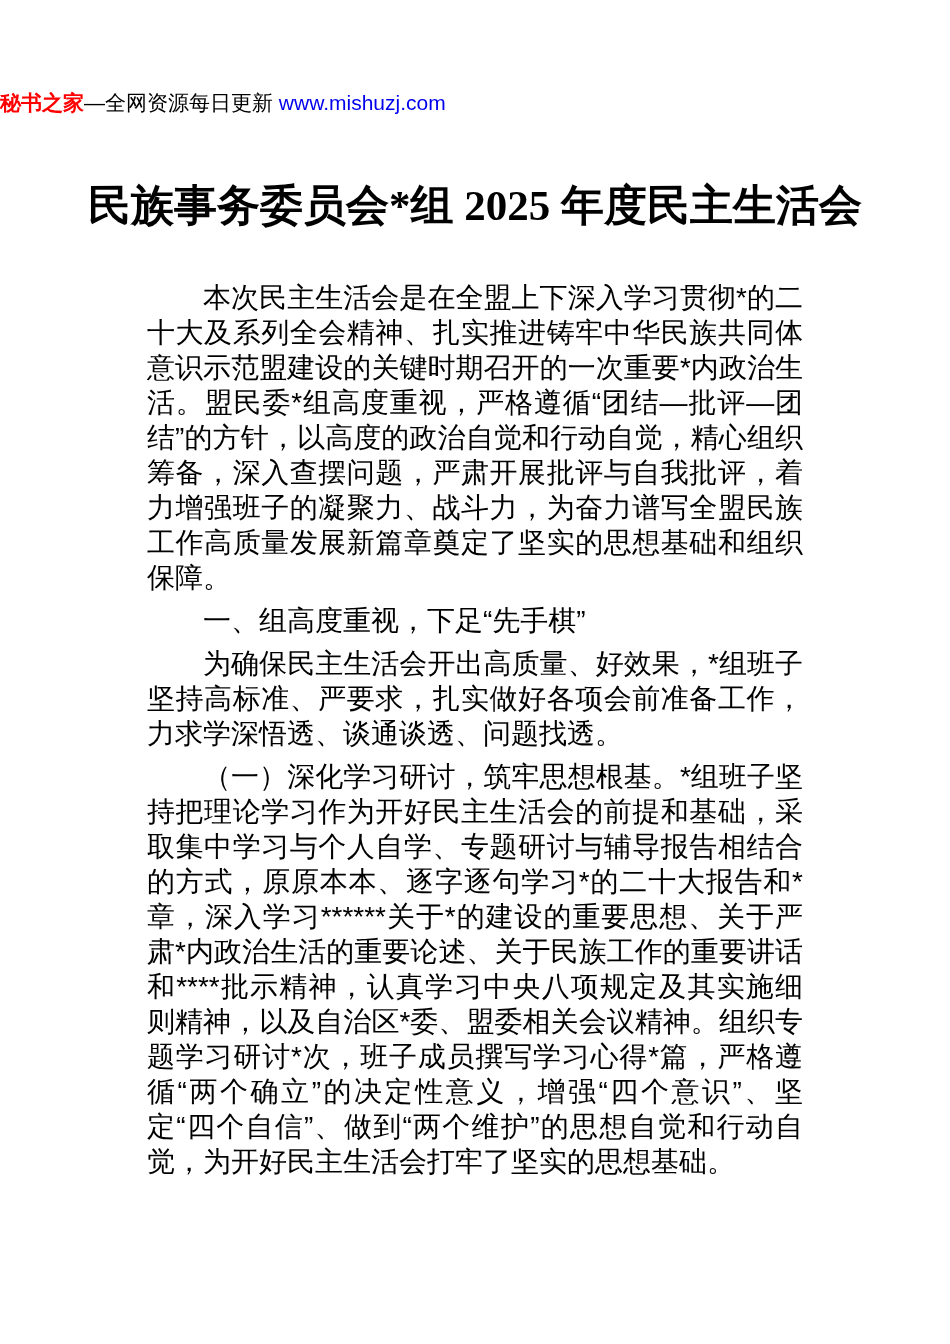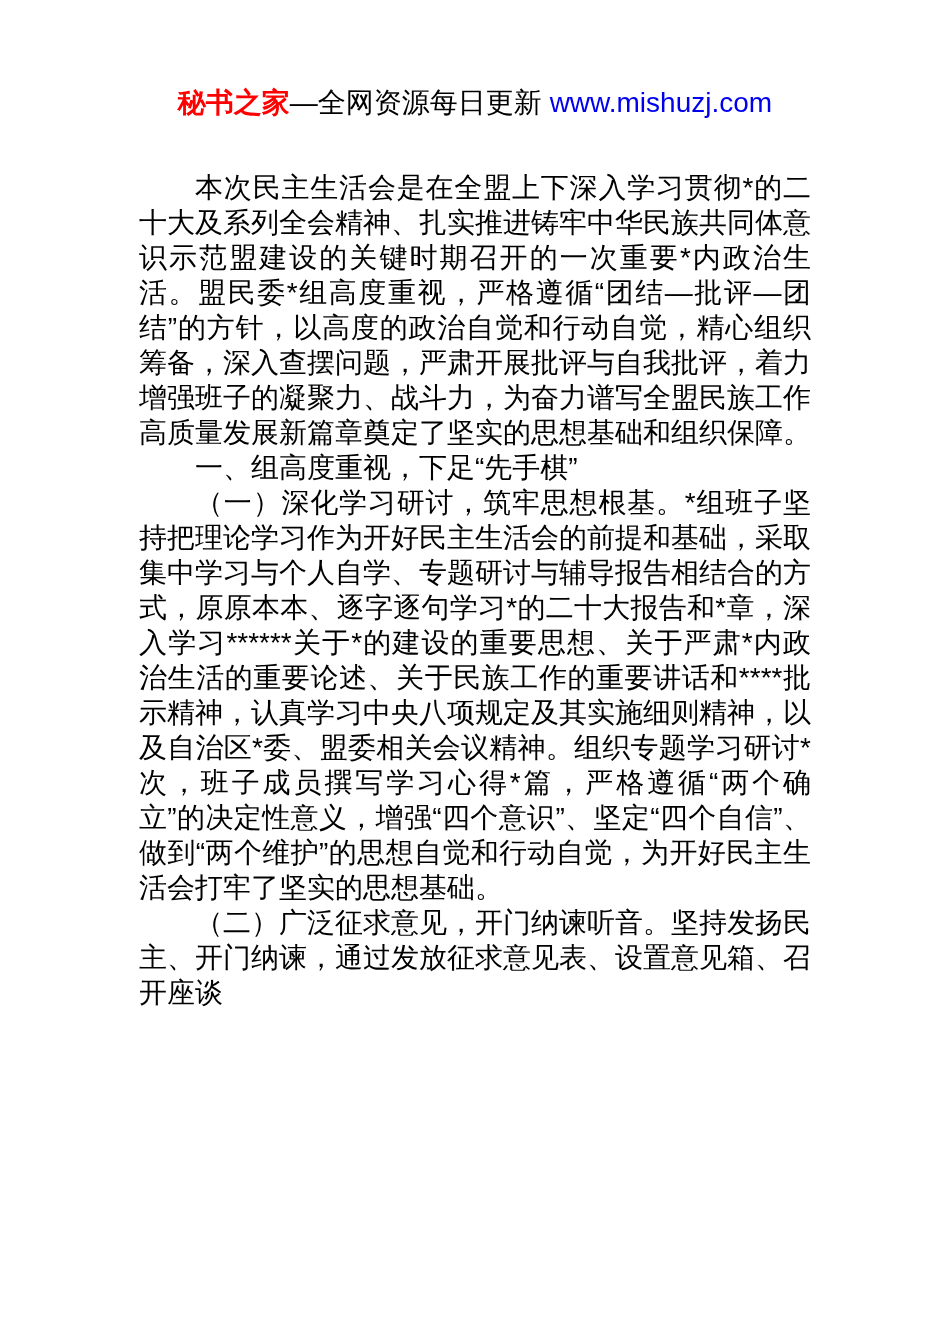--- a/index.html
+++ b/index.html
@@ -11,22 +11,21 @@
     position: relative;
     width: 950px;
     height: 1344px;
     background: #ffffff;
     overflow: hidden;
     font-family: "Liberation Sans", "DejaVu Sans", sans-serif;
     color: #000000;
   }
   .site-header {
     padding-top: 84px;
-    text-align: center;
-    font-size: 28px;
+    font-size: 21px;
     line-height: 38px;
     white-space: pre;
   }
   .site-header .brand {
     color: #ff0000;
     font-weight: 700;
   }
   .site-header .tagline {
     color: #000000;
     font-weight: 400;
@@ -50,36 +49,37 @@
   }
   .doc-body {
     margin: 38px 139px 0;
     font-size: 28px;
     line-height: 35px;
     text-align: justify;
     text-justify: inter-ideograph;
     color: #000000;
   }
   .doc-body p {
-    margin: 0;
+    margin: 8px;
     padding: 0;
     text-indent: 2em;
     word-break: break-all;
   }
 </style>
 </head>
 <body>
 
 <div class="page">
 
   <div class="site-header"><span class="brand">秘书之家</span><span class="tagline">—全网资源每日更新 </span><span class="url">www.mishuzj.com</span></div>
 
   <h1 class="doc-title">
+    <span class="title-line">民族事务委员会*组 2025 年度民主生活会</span>
   </h1>
 
   <div class="doc-body">
     <p>本次民主生活会是在全盟上下深入学习贯彻*的二十大及系列全会精神、扎实推进铸牢中华民族共同体意识示范盟建设的关键时期召开的一次重要*内政治生活。盟民委*组高度重视，严格遵循“团结—批评—团结”的方针，以高度的政治自觉和行动自觉，精心组织筹备，深入查摆问题，严肃开展批评与自我批评，着力增强班子的凝聚力、战斗力，为奋力谱写全盟民族工作高质量发展新篇章奠定了坚实的思想基础和组织保障。</p>
     <p>一、组高度重视，下足“先手棋”</p>
+    <p>为确保民主生活会开出高质量、好效果，*组班子坚持高标准、严要求，扎实做好各项会前准备工作，力求学深悟透、谈通谈透、问题找透。</p>
     <p>（一）深化学习研讨，筑牢思想根基。*组班子坚持把理论学习作为开好民主生活会的前提和基础，采取集中学习与个人自学、专题研讨与辅导报告相结合的方式，原原本本、逐字逐句学习*的二十大报告和*章，深入学习******关于*的建设的重要思想、关于严肃*内政治生活的重要论述、关于民族工作的重要讲话和****批示精神，认真学习中央八项规定及其实施细则精神，以及自治区*委、盟委相关会议精神。组织专题学习研讨*次，班子成员撰写学习心得*篇，严格遵循“两个确立”的决定性意义，增强“四个意识”、坚定“四个自信”、做到“两个维护”的思想自觉和行动自觉，为开好民主生活会打牢了坚实的思想基础。</p>
-    <p>（二）广泛征求意见，开门纳谏听音。坚持发扬民主、开门纳谏，通过发放征求意见表、设置意见箱、召开座谈</p>
   </div>
 
 </div>
 
 </body></html>

